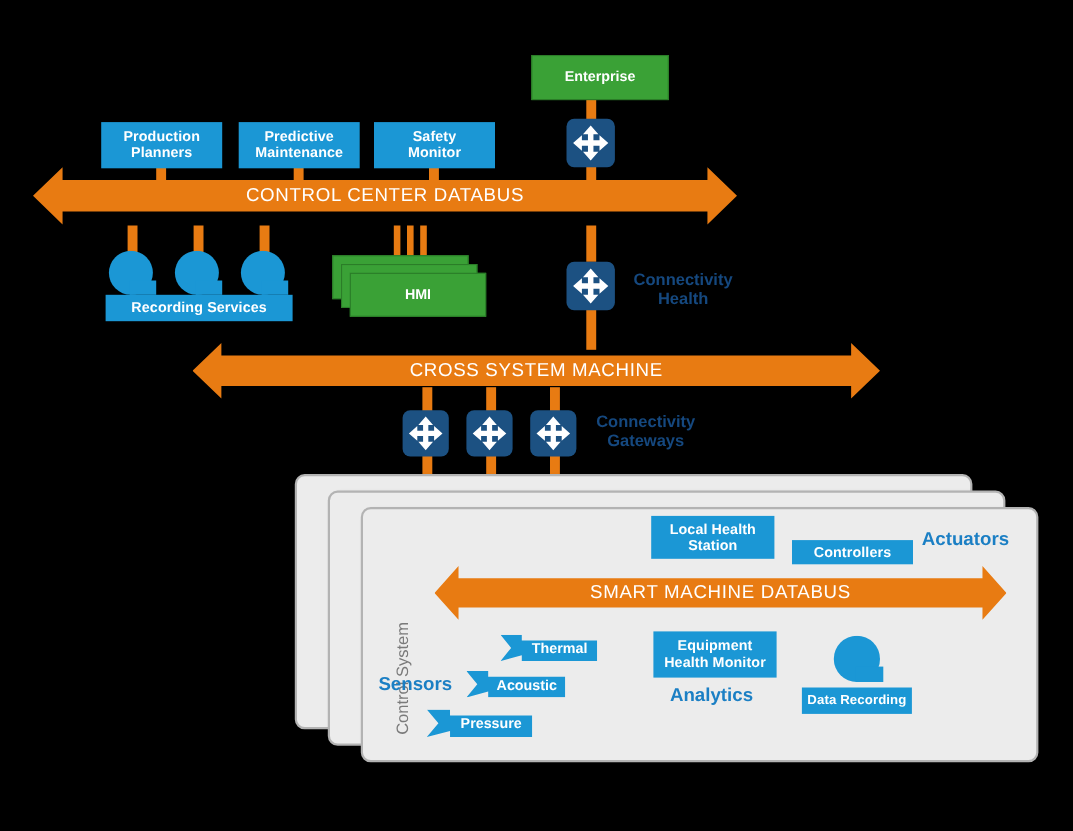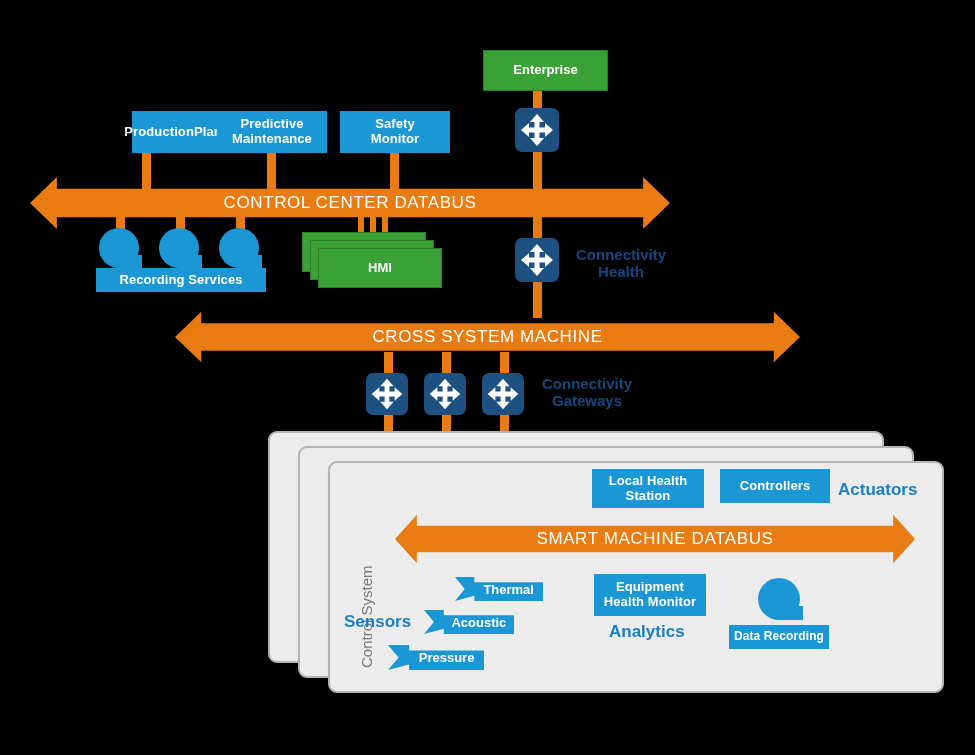--- a/index.html
+++ b/index.html
@@ -148,39 +148,39 @@
     <span>Enterprise</span>
   </div>
 
   <div class="gw" style="left:515px;top:108px;">
     <svg viewBox="0 0 44 44">
       <path fill="#ffffff" d="M22 6 L29 14 L24.5 14 L24.5 19.5 L30 19.5 L30 15 L38 22 L30 29 L30 24.5 L24.5 24.5 L24.5 30 L29 30 L22 38 L15 30 L19.5 30 L19.5 24.5 L14 24.5 L14 29 L6 22 L14 15 L14 19.5 L19.5 19.5 L19.5 14 L15 14 Z"></path>
     </svg>
   </div>
   <div class="conn" style="left:533px;top:150px;width:9px;height:40px;"></div>
 
-  <div class="node blue-box" style="left:92px;top:111px;width:110px;height:42px;margin-left:40px;">
+  <div class="node blue-box" style="left:92px;top:111px;width:110px;height:42px;flex-direction:column;">
     <span>Production</span>
     <span>Planners</span>
   </div>
   <div class="conn" style="left:142px;top:150px;width:9px;height:40px;"></div>
 
   <div class="node blue-box" style="left:217px;top:111px;width:110px;height:42px;flex-direction:column;">
     <span>Predictive</span>
     <span>Maintenance</span>
   </div>
   <div class="conn" style="left:267px;top:150px;width:9px;height:40px;"></div>
 
   <div class="node blue-box" style="left:340px;top:111px;width:110px;height:42px;flex-direction:column;">
     <span>Safety</span>
     <span>Monitor</span>
   </div>
   <div class="conn" style="left:390px;top:150px;width:9px;height:40px;"></div>
 
-  <div class="bus" style="left:30px;top:172px;width:640px;height:62px;">
+  <div class="bus" style="left:30px;top:147px;width:640px;height:62px;">
     <div class="shaft"></div>
     <div class="bus-label">CONTROL CENTER DATABUS</div>
   </div>
 
   <div class="conn" style="left:116px;top:205px;width:9px;height:30px;"></div>
   <div class="conn" style="left:176px;top:205px;width:9px;height:30px;"></div>
   <div class="conn" style="left:236px;top:205px;width:9px;height:30px;"></div>
   <div class="conn" style="left:358px;top:205px;width:6px;height:40px;"></div>
   <div class="conn" style="left:370px;top:205px;width:6px;height:46px;"></div>
   <div class="conn" style="left:382px;top:205px;width:6px;height:52px;"></div>
@@ -267,21 +267,21 @@
   <div class="panel front" style="left:328px;top:461px;width:612px;height:228px;">
     <div class="panel-title" style="left:28px;top:205px;">Control System</div>
   </div>
 
   <div class="node blue-box" style="left:592px;top:469px;width:112px;height:39px;flex-direction:column;">
     <span>Local Health</span>
     <span>Station</span>
   </div>
   <div class="conn" style="left:644px;top:505px;width:9px;height:22px;"></div>
 
-  <div class="node blue-box" style="left:720px;top:469px;width:110px;height:34px;">
+  <div class="node blue-box" style="left:720px;top:491px;width:110px;height:22px;">
     <span>Controllers</span>
   </div>
   <div class="conn" style="left:771px;top:505px;width:9px;height:22px;"></div>
 
   <div class="label" style="left:838px;top:480px;">Actuators</div>
 
   <div class="bus" style="left:395px;top:510px;width:520px;height:58px;">
     <div class="shaft"></div>
     <div class="bus-label">SMART MACHINE DATABUS</div>
   </div>

